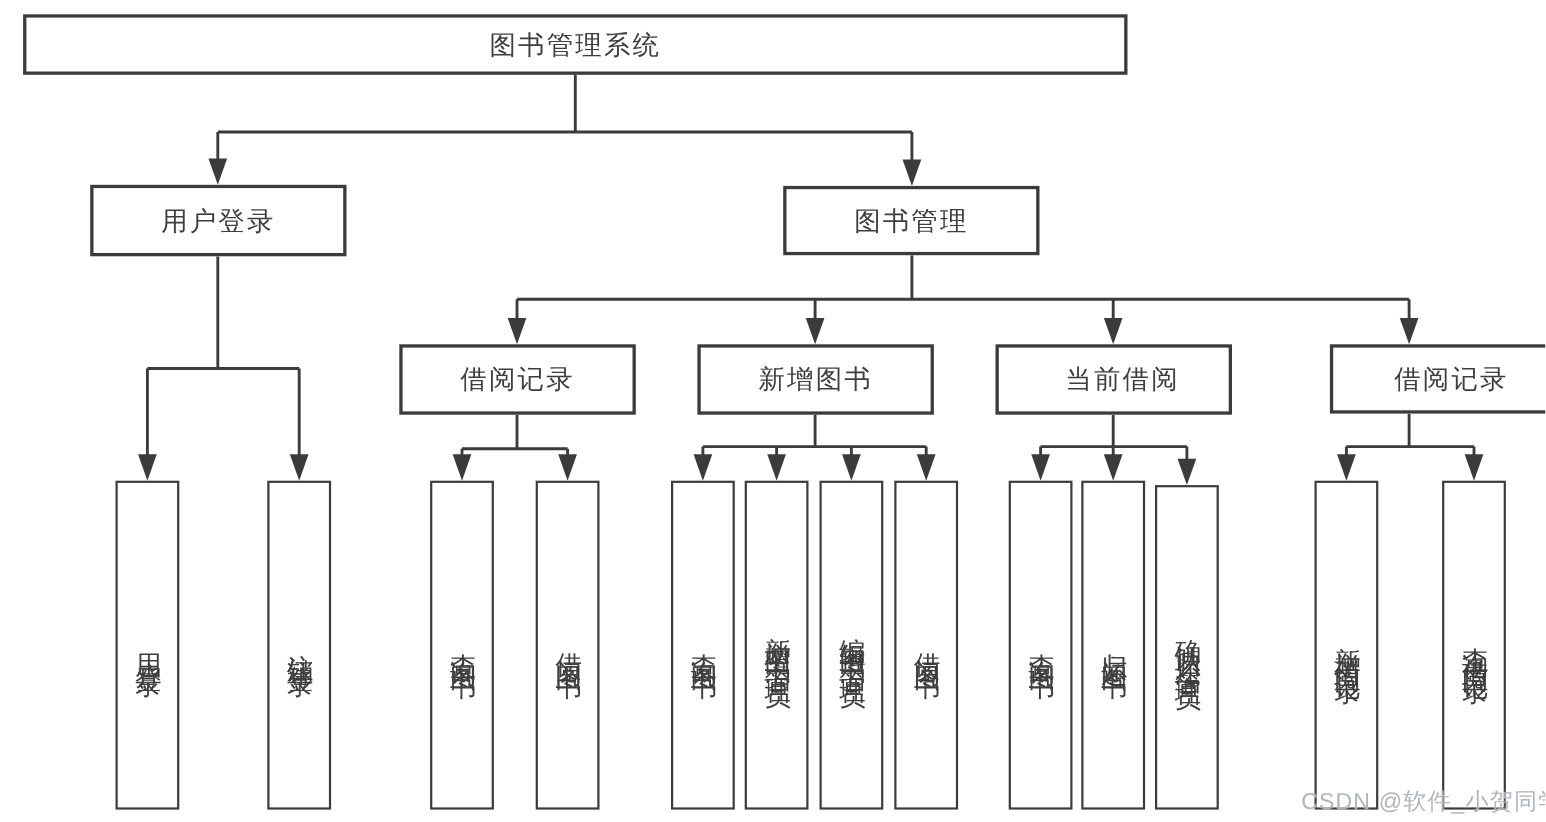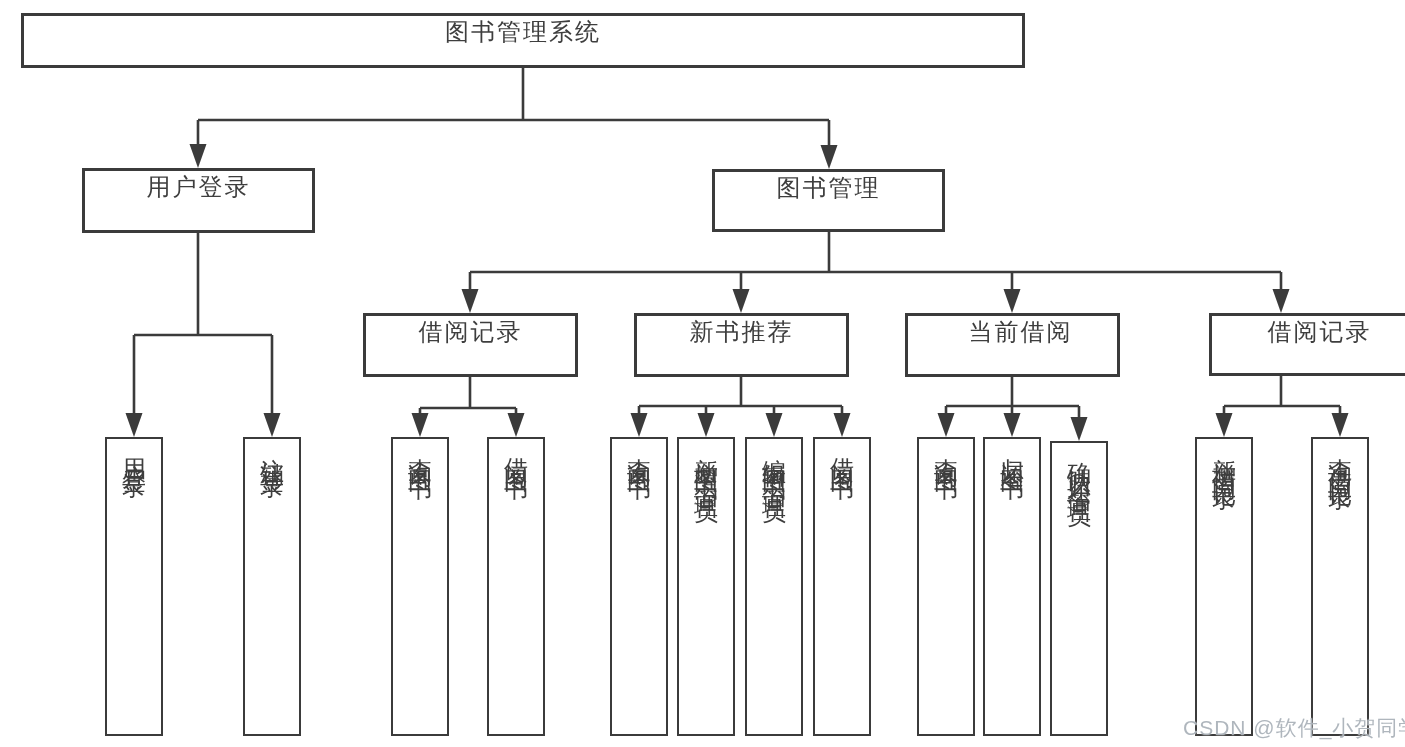--- a/index.html
+++ b/index.html
@@ -2,21 +2,21 @@
 <html><head>
 <meta charset="utf-8">
 <style>
   html, body { margin:0; padding:0; background:#ffffff; }
   body { width:1405px; height:747px; font-family:"Liberation Sans", sans-serif; }
   .canvas { position:relative; width:1405px; height:747px; overflow:hidden; background:#ffffff; }
   svg.connectors { position:absolute; left:0; top:0; width:1405px; height:747px; }
   .box {
     position:absolute; box-sizing:border-box; background:#ffffff;
     border:3px solid #3b3b3b; color:#3e3e3e;
-    display:flex; justify-content:center;
+    display:flex; align-items:center; justify-content:center;
     font-size:24px; letter-spacing:2px; white-space:nowrap;
   }
   .leaf {
     border-width:2px; width:58px; height:299px; letter-spacing:0;
   }
   .leaf span {
     writing-mode:vertical-rl; text-orientation:mixed;
     letter-spacing:6px; font-size:24px; line-height:1;
   }
   .watermark {
@@ -86,21 +86,21 @@
     <span>用户登录</span>
   </div>
   <div class="box" style="left:712px; top:169px; width:233px; height:63px;">
     <span>图书管理</span>
   </div>
 
   <div class="box" style="left:363px; top:313px; width:215px; height:64px;">
     <span>借阅记录</span>
   </div>
   <div class="box" style="left:634px; top:313px; width:215px; height:64px;">
-    <span>新书推荐</span>
+    <span>新增图书</span>
   </div>
   <div class="box" style="left:905px; top:313px; width:215px; height:64px;padding-left:16px;">
     <span>当前借阅</span>
   </div>
   <div class="box" style="left:1171px; top:313px; width:221px; height:63px;margin-left:38px;">
     <span>借阅记录</span>
   </div>
 
   <div class="box leaf" style="left:105px; top:437px;">
     <span>用户登录</span>

